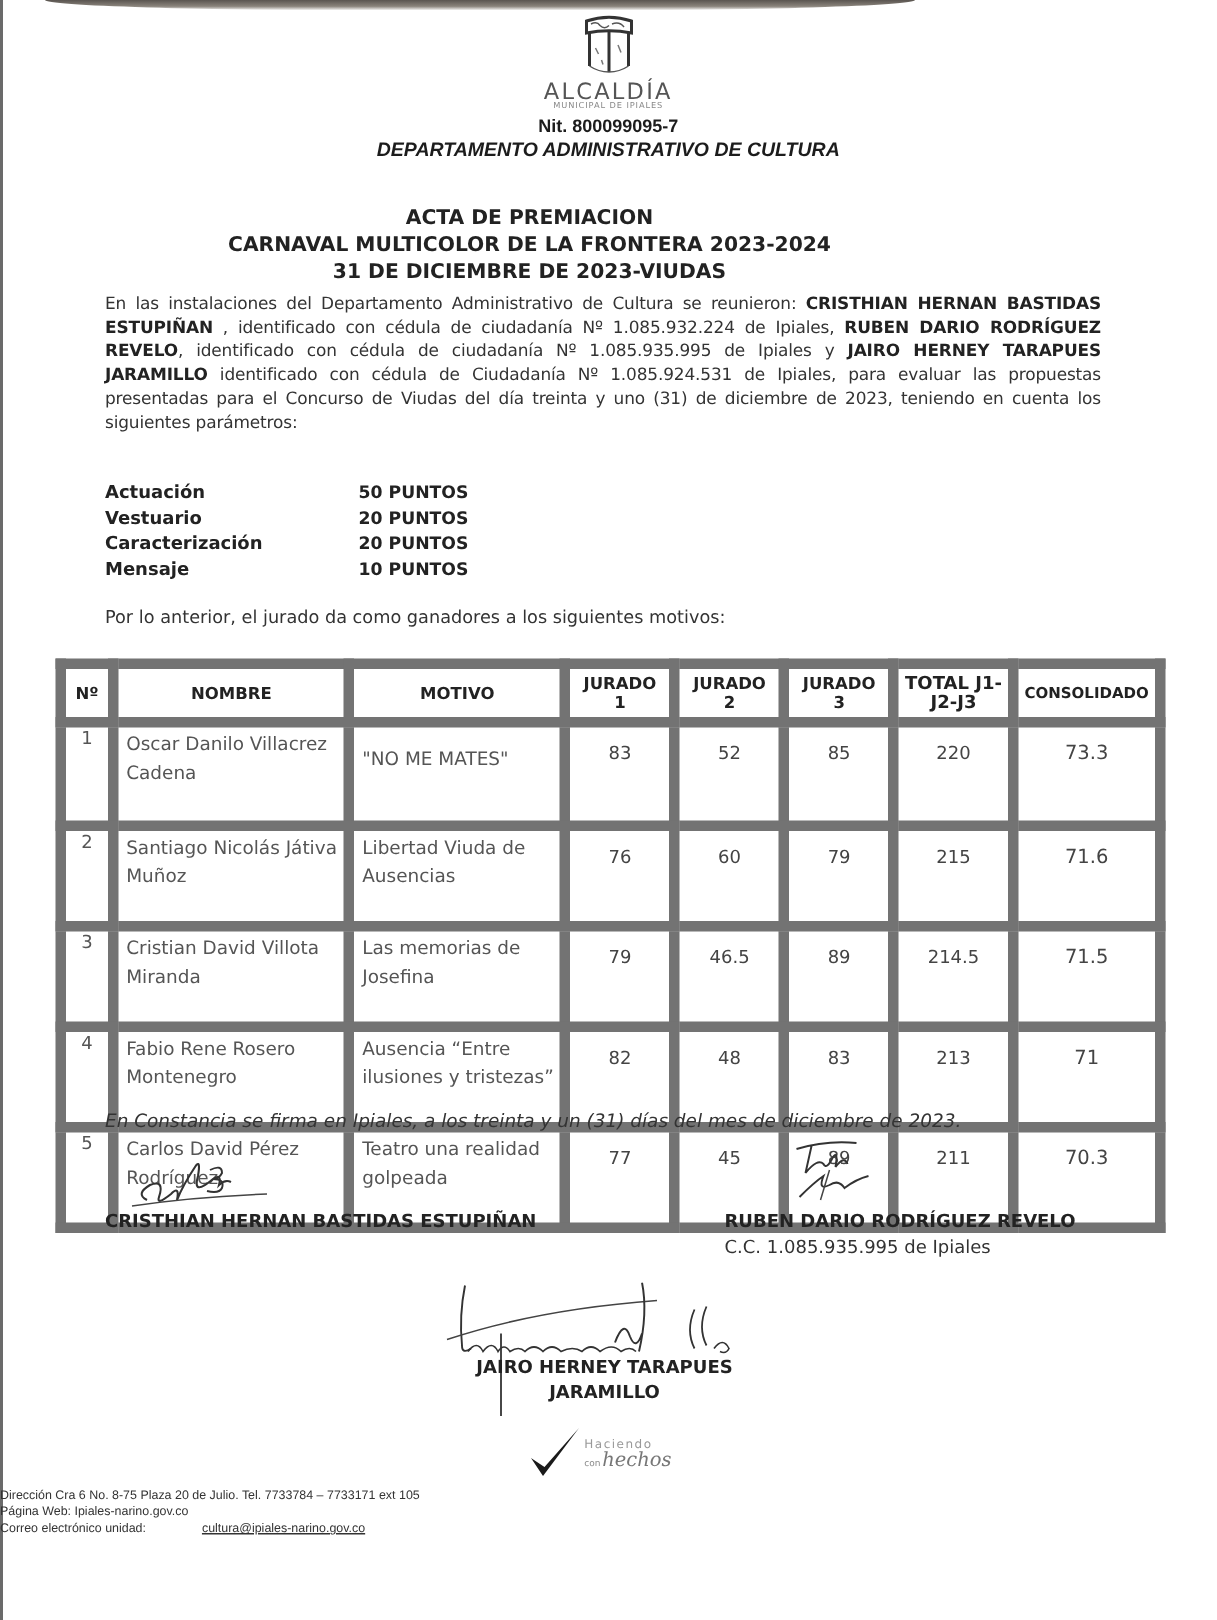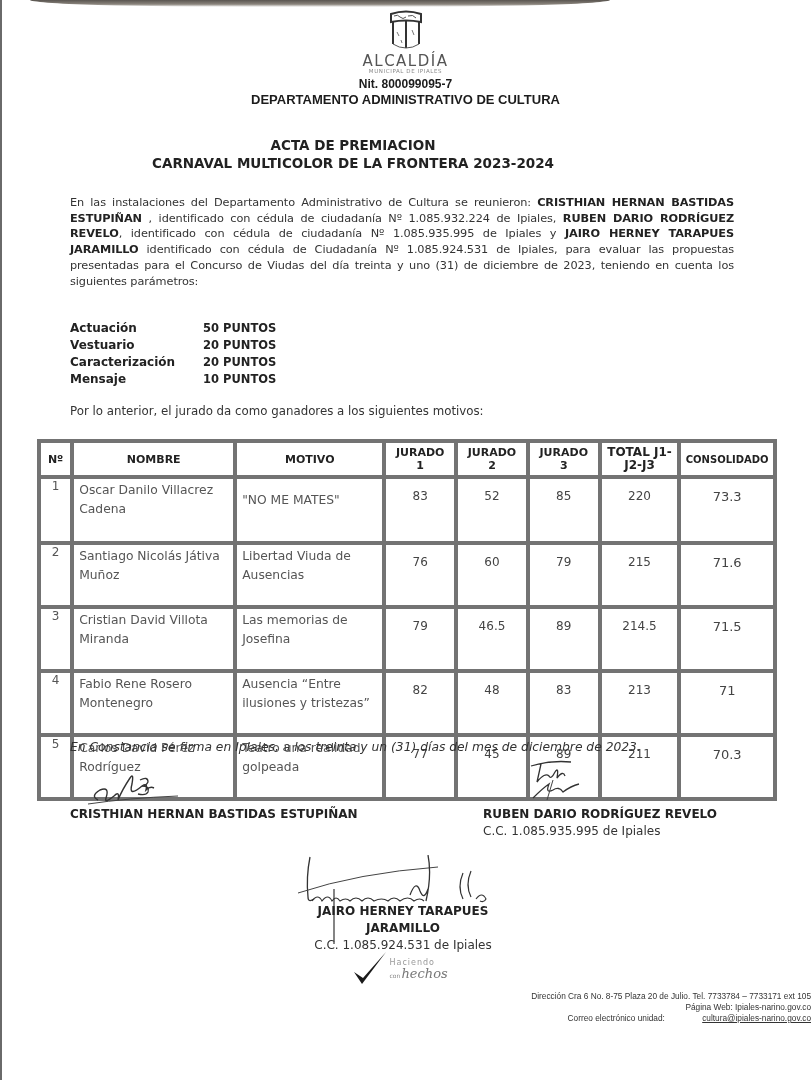--- a/index.html
+++ b/index.html
@@ -26,46 +26,46 @@
       position: relative;
     }
     .logo svg { display: block; }
     .alcaldia {
       font-family: "DejaVu Sans", sans-serif;
       font-size: 15px; letter-spacing: 1.5px; color: #555;
       margin-top: 2px; line-height: 14px;
     }
     .alcaldia-sub { font-size: 5.5px; letter-spacing: 0.6px; color: #888; line-height: 7px; }
     .nit { font-family: "Liberation Sans", sans-serif; font-weight: bold; font-size: 12px; margin-top: 2px; line-height: 14px; color: #1c1c1c; }
-    .dept { font-family: "Liberation Sans", sans-serif; font-weight: bold; font-size: 13px; line-height: 18px; color: #1c1c1c; }
+    .dept { font-family: "Liberation Sans", sans-serif; font-weight: bold; font-size: 13px; line-height: 18px; color: #1c1c1c; font-style: italic; }
 
     .titles {
       position: absolute; top: 136px; left: 0; width: 706px; text-align: center;
       font-family: "DejaVu Sans", sans-serif; font-size: 13.5px; font-weight: bold; line-height: 18px; color: #222;
     }
 
     .intro {
       position: absolute; top: 195px; left: 70px; width: 664px;
       font-size: 11.3px; line-height: 15.7px; text-align: justify; color: #333;
       letter-spacing: -0.1px;
     }
     .intro b { color: #222; }
 
     .params { position: absolute; top: 320px; left: 70px; font-size: 12px; line-height: 17px; color: #222; }
-    .param-row { display: flex; }
+    .param-row { display: flex; gap: 36px; }
     .param-name { width: 133px; font-weight: bold; }
     .param-value { font-weight: bold; font-size: 11.5px; }
 
     .lead { position: absolute; top: 404px; left: 70px; font-size: 11.8px; color: #333; }
 
     table.results {
       position: absolute; top: 439px; left: 37px; width: 740px;
       border-collapse: collapse; font-size: 12px; color: #444;
     }
-    table.results th, table.results td { border: 4px solid #737373; }
+    table.results th, table.results td { border: 7px solid #737373; }
     table.results th {
       font-weight: bold; color: #222; font-size: 11px; height: 32px; line-height: 13px; padding: 0 2px;
     }
     table.results td { height: 50px; vertical-align: top; padding: 0; }
     .col-n { width: 26px; }
     .col-name { width: 161px; }
     .col-motivo { width: 147px; }
     .col-j { width: 65px; }
     .col-total { width: 74px; }
     .col-cons { width: 88px; }
@@ -74,21 +74,21 @@
     td.cell-num { text-align: center; padding-top: 10px !important; color: #444; }
     td.cell-cons { font-size: 13px; }
 
     .closing { position: absolute; top: 740px; left: 70px; font-size: 12.3px; color: #333; font-style: italic; }
 
     .sig { position: absolute; font-size: 12px; line-height: 17px; }
     .sig-name { font-weight: bold; color: #222; }
     .sig-cc { color: #333; }
     .sig svg { position: absolute; }
 
-    .footer { position: absolute; top: 950px; left: 0; width: 811px; text-align: right; }
+    .footer { position: absolute; top: 950px; left: 0; width: 811px; text-align: left; }
     .footer-logo { position: relative; width: 120px; height: 38px; margin: 0 auto; }
     .footer-lines { font-family: "Liberation Sans", sans-serif; font-size: 8.3px; line-height: 11px; color: #333; margin-top: 3px; }
     .footer-lines .link { text-decoration: underline; margin-left: 35px; }
   </style>
 </head>
 <body>
 
 <div class="scan-top"></div>
 <div class="scan-left"></div>
 
@@ -104,20 +104,21 @@
   </div>
   <div class="alcaldia">ALCALDÍA</div>
   <div class="alcaldia-sub">MUNICIPAL DE IPIALES</div>
   <div class="nit">Nit. 800099095-7</div>
   <div class="dept">DEPARTAMENTO ADMINISTRATIVO DE CULTURA</div>
 </div>
 
 <div class="titles">
   <div>ACTA DE PREMIACION</div>
   <div>CARNAVAL MULTICOLOR DE LA FRONTERA 2023-2024</div>
+  <div>31 DE DICIEMBRE DE 2023-VIUDAS</div>
 </div>
 
 <div class="intro"><span>En las instalaciones del Departamento Administrativo de Cultura se reunieron: </span><b>CRISTHIAN HERNAN BASTIDAS ESTUPIÑAN</b><span> , identificado con cédula de ciudadanía Nº 1.085.932.224 de Ipiales, </span><b>RUBEN DARIO RODRÍGUEZ REVELO</b><span>, identificado con cédula de ciudadanía Nº 1.085.935.995 de Ipiales y </span><b>JAIRO HERNEY TARAPUES JARAMILLO</b><span> identificado con cédula de Ciudadanía Nº 1.085.924.531 de Ipiales, para evaluar las propuestas presentadas para el Concurso de Viudas del día treinta y uno (31) de diciembre de 2023, teniendo en cuenta los siguientes parámetros:</span></div>
 
 <div class="params">
   <div class="param-row">
       <span class="param-name">Actuación</span>
       <span class="param-value">50 PUNTOS</span>
     </div>
   <div class="param-row">
@@ -233,21 +234,20 @@
     <path d="M22 2 q-4 20 -2 40 q0 6 6 2" fill="none" stroke="#333" stroke-width="1.3"></path>
     <path d="M10 38 q60 -20 140 -26" fill="none" stroke="#444" stroke-width="1"></path>
     <path d="M46 34 l0 55" fill="none" stroke="#333" stroke-width="1.2"></path>
     <path d="M140 0 q4 20 -2 46 M122 40 q6 -16 10 -4 q4 10 8 -2" fill="none" stroke="#333" stroke-width="1.3"></path>
     <path d="M175 18 q-6 14 0 26 M183 16 q-6 14 0 26" fill="none" stroke="#333" stroke-width="1.2"></path>
     <path d="M24 46 q6 -8 10 0 q6 -8 10 0 q4 -6 8 0 q6 -4 10 0 q6 -6 12 0 q6 -6 12 0 q8 -4 14 0 q6 -6 12 0 q8 -6 14 0 q6 -4 10 0" fill="none" stroke="#333" stroke-width="1.1"></path>
     <path d="M188 44 q6 -8 10 0 q-2 4 -6 2" fill="none" stroke="#333" stroke-width="1.1"></path>
   </svg>
   <div style="position:absolute; top:48px; left:0; width:230px; text-align:center;">
     <div class="sig-name">JAIRO HERNEY TARAPUES JARAMILLO</div>
-    <div class="sig-cc">C.C. 1.085.924.531 de Ipiales</div>
   </div>
 </div>
 
 <div class="footer">
   <div class="footer-logo">
     <svg width="120" height="38" viewBox="0 0 120 38" style="position:absolute; left:0; top:0;">
       <path d="M8 22 L16 34 L40 2 L17 28 Z" fill="#1a1a1a"></path>
     </svg>
     <span style="position:absolute; left:44px; top:8px; font-size:8px; color:#999; letter-spacing:1px;">Haciendo</span>
     <span style="position:absolute; left:44px; top:22px; font-size:6px; color:#888;">con</span>

